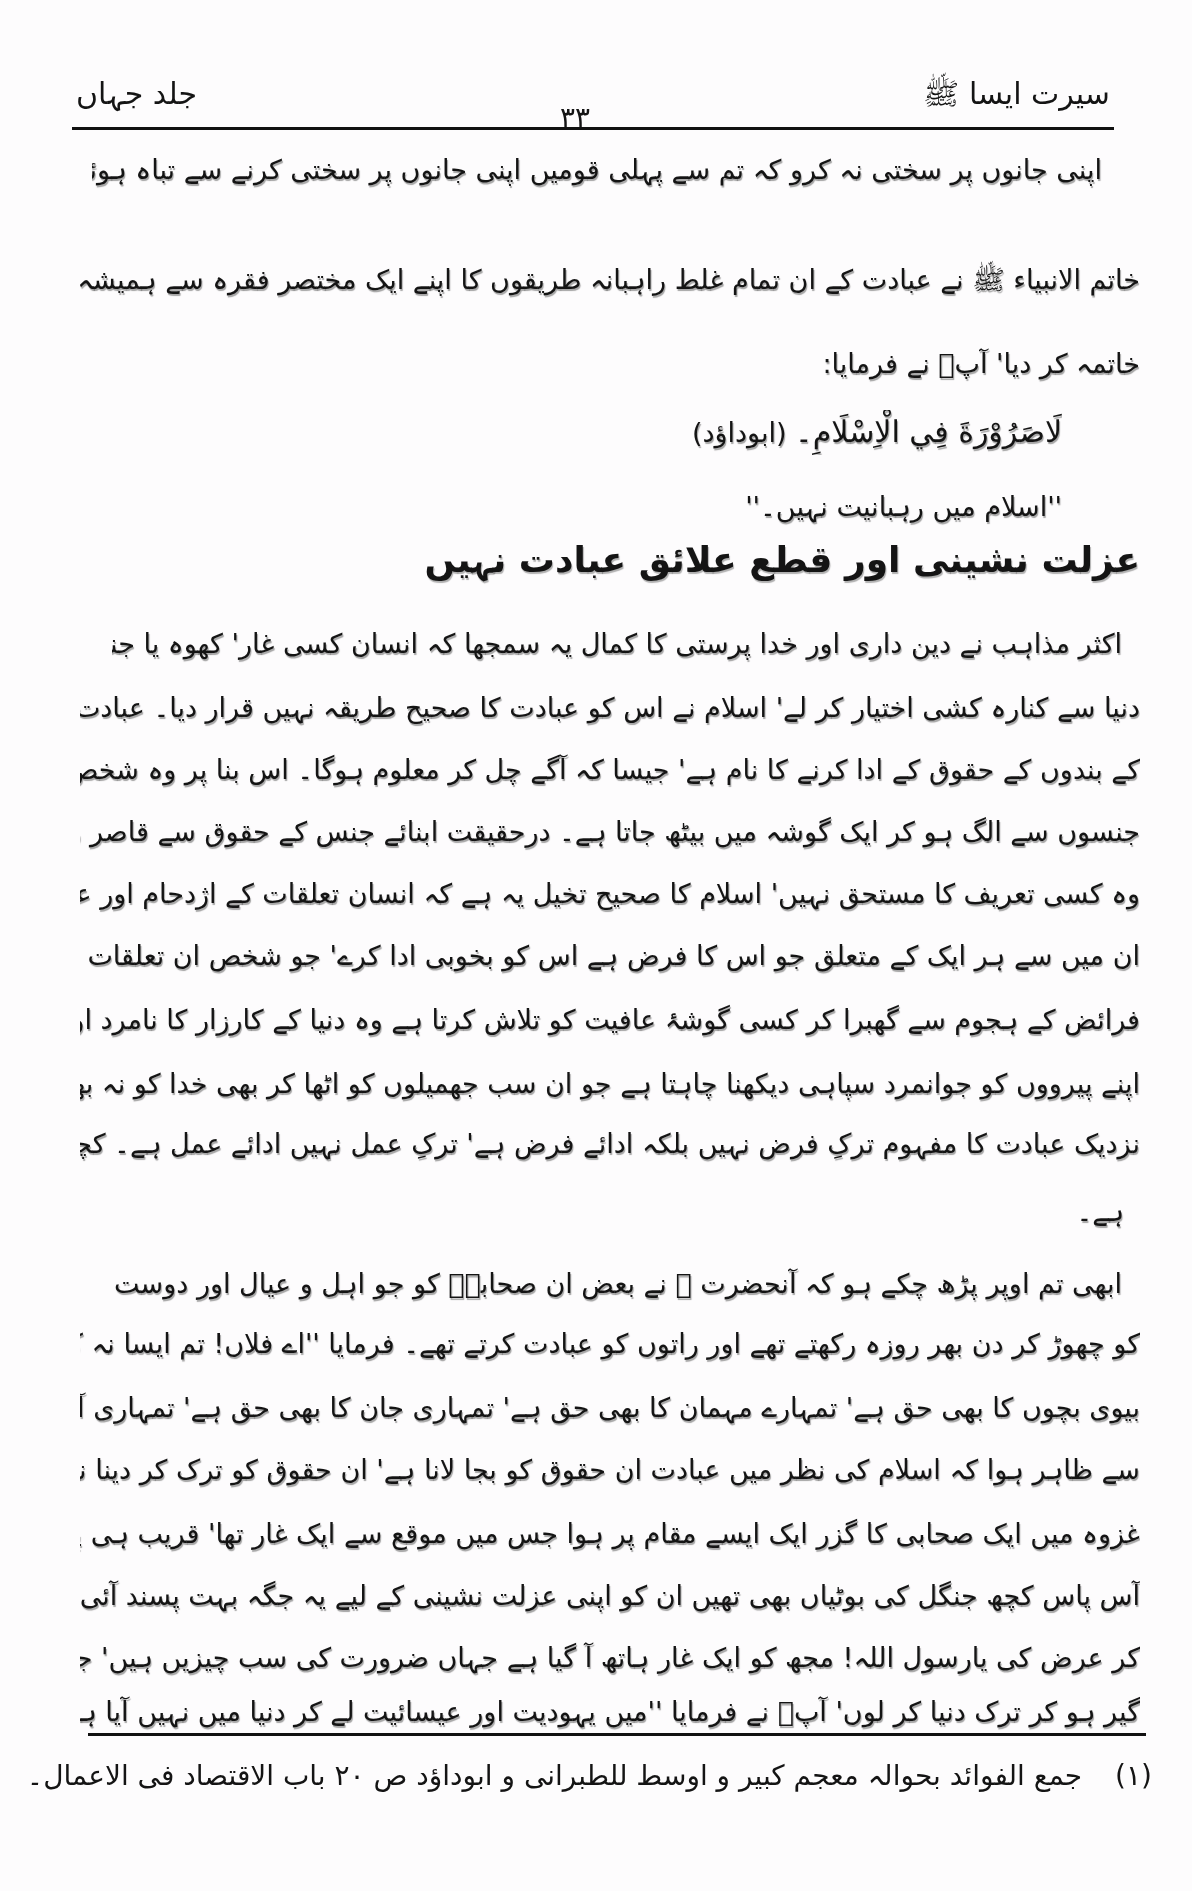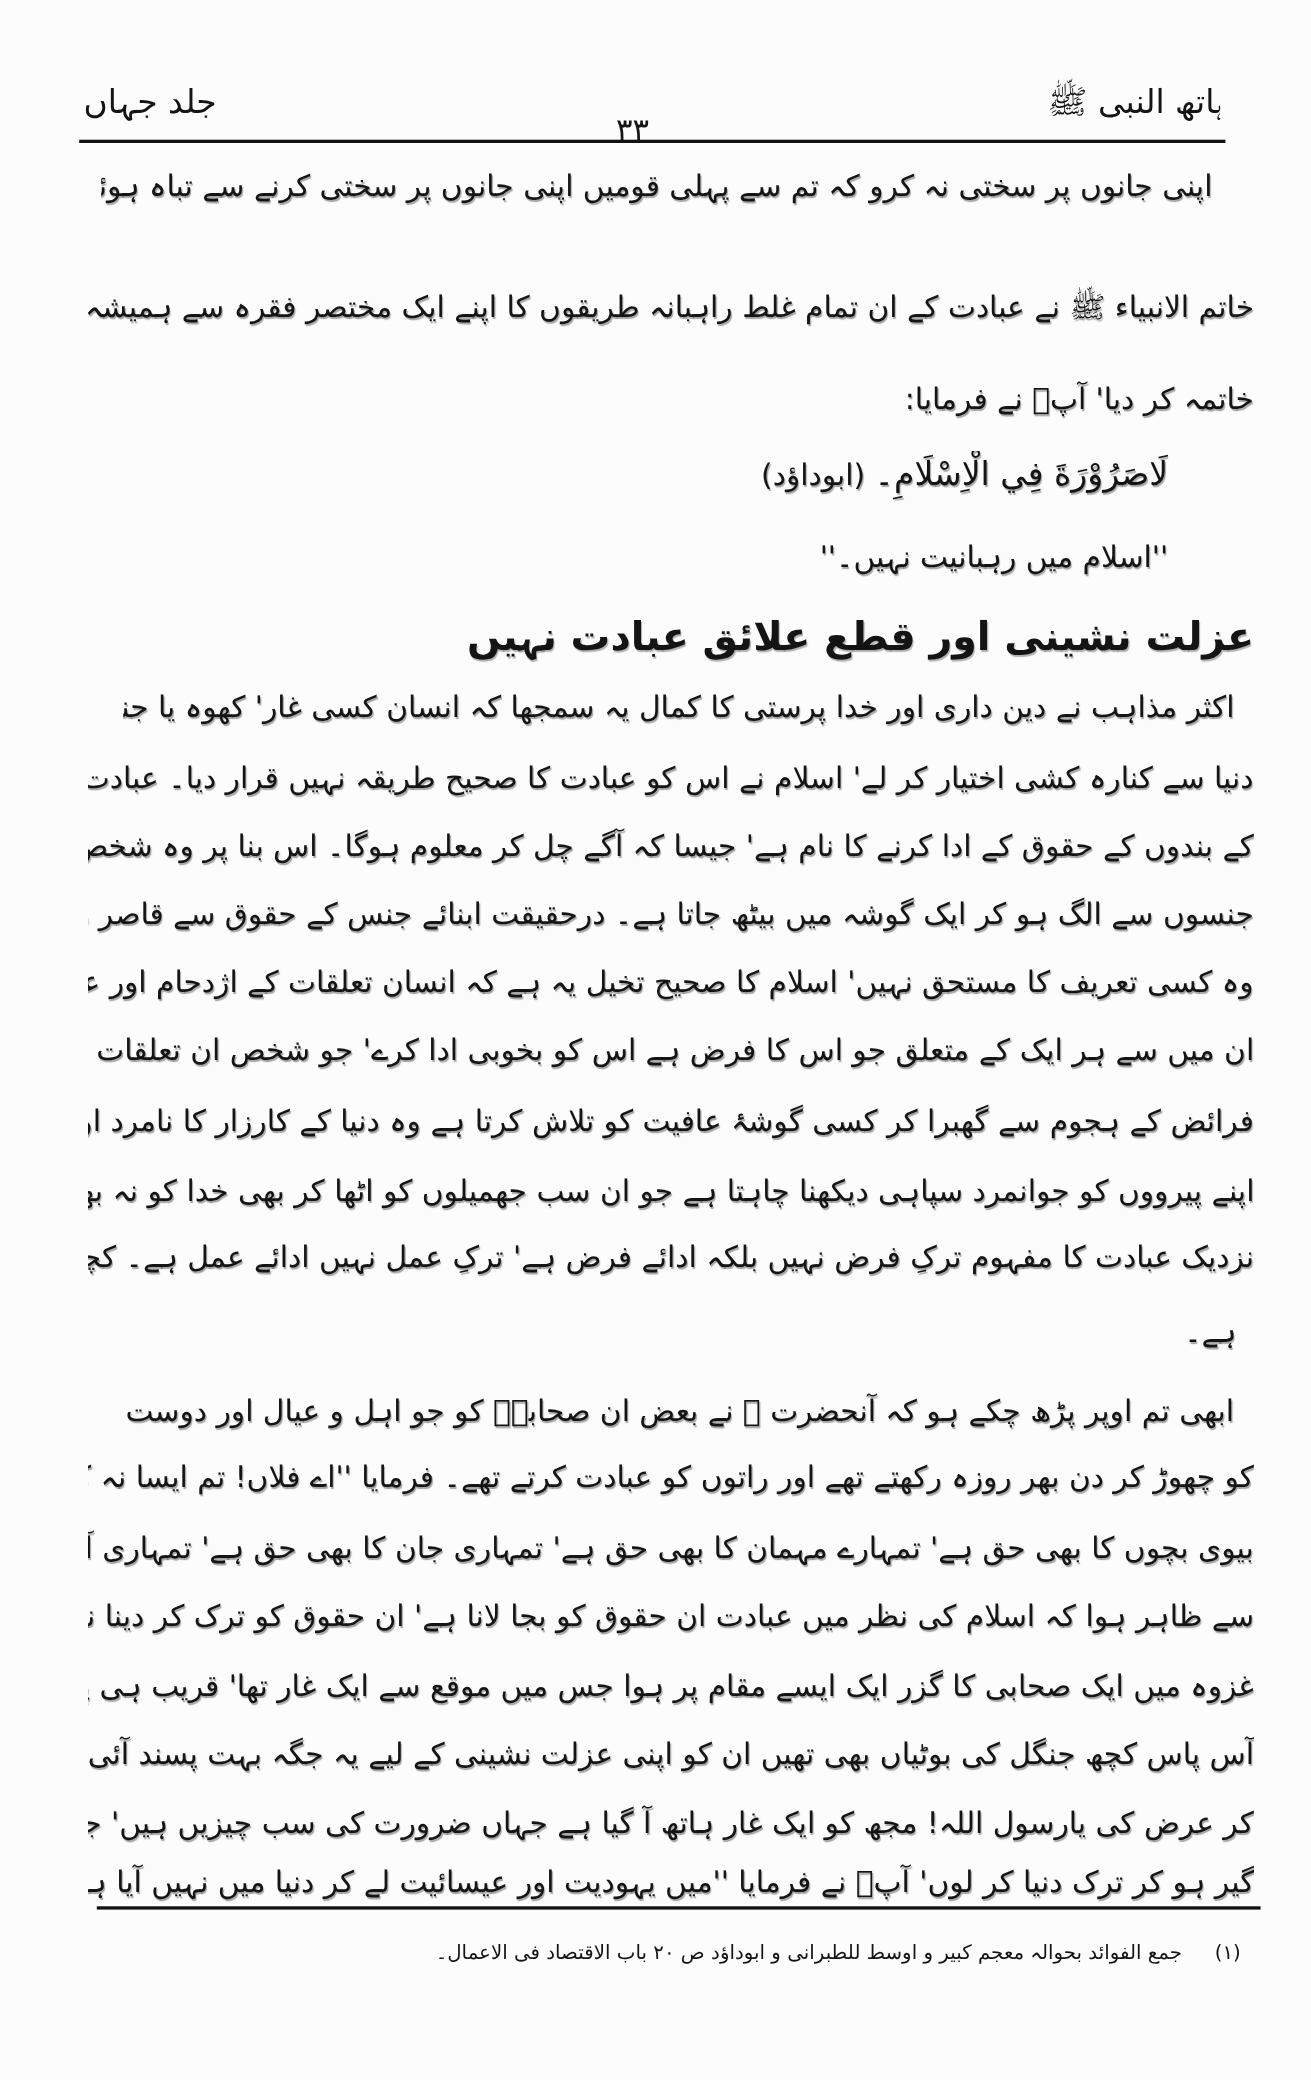--- a/index.html
+++ b/index.html
@@ -15,32 +15,32 @@
   .rule { position: absolute; left: 72px; width: 1042px; height: 3px; background: #111; }
   .rule-top { top: 127px; }
   .rule-bottom { top: 1733px; left: 88px; width: 1058px; }
   .line {
     position: absolute; direction: rtl; text-align: justify; text-align-last: justify;
     font-size: 27px; line-height: 44px; white-space: nowrap; overflow: hidden;
     text-shadow: 1px 2px 1px rgba(0,0,0,0.35);
   }
   .full { left: 80px; width: 1060px; }
   .short { text-align-last: right; }
-  .heading { position: absolute; direction: rtl; right: 52px; font-size: 36px; line-height: 50px; font-weight: bold; white-space: nowrap; text-shadow: 1px 2px 1px rgba(0,0,0,0.3); margin-top: 20px; }
+  .heading { position: absolute; direction: rtl; right: 52px; font-size: 36px; line-height: 50px; font-weight: bold; white-space: nowrap; text-shadow: 1px 2px 1px rgba(0,0,0,0.3); }
   .arabic { font-family: "DejaVu Serif", serif; font-size: 30px; }
-  .footnote { position: absolute; direction: rtl; right: 64px; top: 1758px; font-size: 18px; line-height: 36px; white-space: nowrap; margin-left: 14px; }
+  .footnote { position: absolute; direction: rtl; right: 40px; top: 1758px; font-size: 28px; line-height: 36px; white-space: nowrap; margin-left: 14px; }
   .footnote .num { margin-left: 24px; }
   .sup { font-size: 16px; vertical-align: super; }
 </style>
 </head>
 <body>
 
 <div class="page">
 
-  <div class="hdr hdr-right">ہاتھ النبی ﷺ</div>
+  <div class="hdr hdr-right">سیرت ایسا ﷺ</div>
   <div class="hdr hdr-center">۳۳</div>
   <div class="hdr hdr-left">جلد جہاں</div>
   <div class="rule rule-top"></div>
 
   <div class="line" style="right:90px; width:1010px; top:148px;">اپنی جانوں پر سختی نہ کرو کہ تم سے پہلی قومیں اپنی جانوں پر سختی کرنے سے تباہ ہوئیں اور ان کی بقیہ نسلیں</div>
 
   <div class="line" style="right:52px; width:1060px; top:258px;">خاتم الانبیاء ﷺ نے عبادت کے ان تمام غلط راہبانہ طریقوں کا اپنے ایک مختصر فقرہ سے ہمیشہ کے لیے</div>
   <div class="line short" style="right:52px; top:342px;">خاتمہ کر دیا' آپؐ نے فرمایا:</div>
 
   <div class="line short" style="right:130px; top:410px;">

